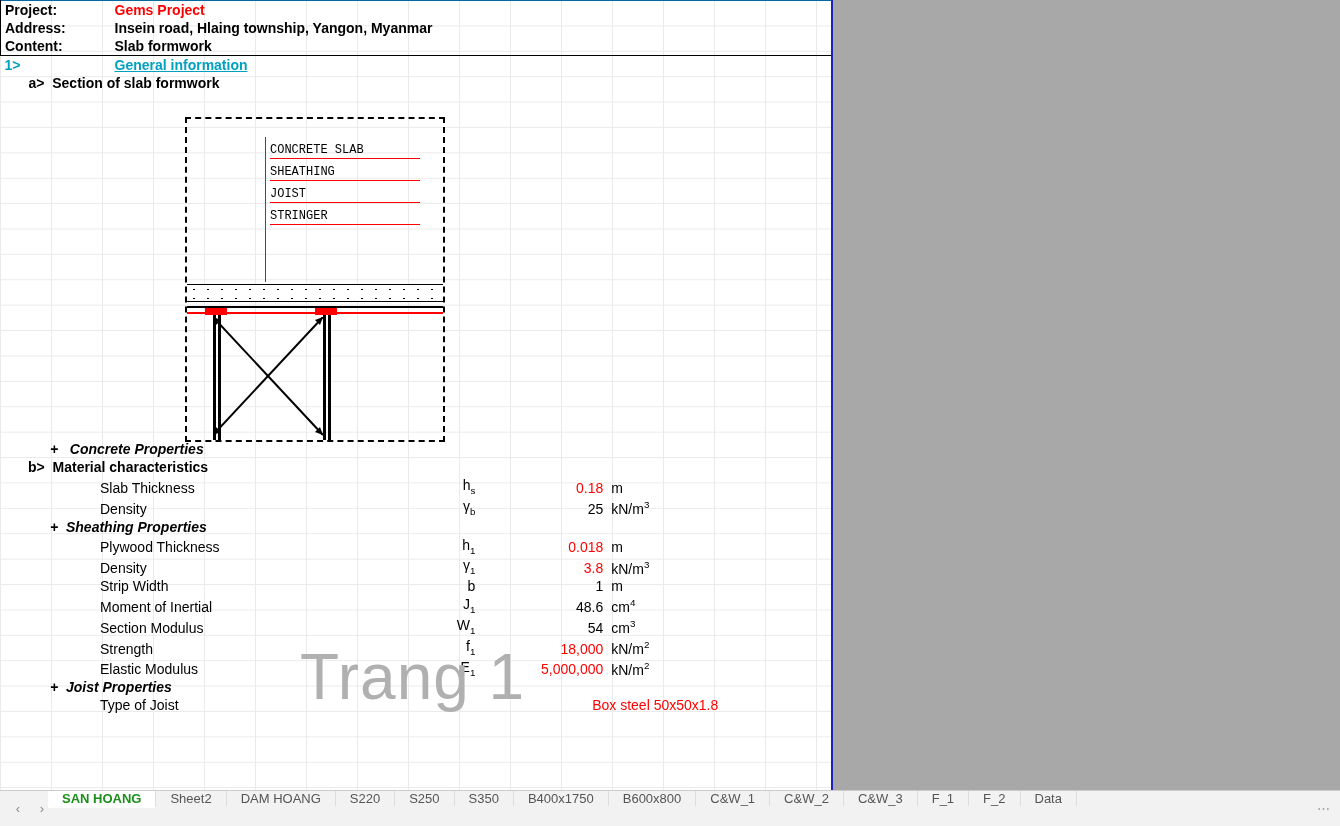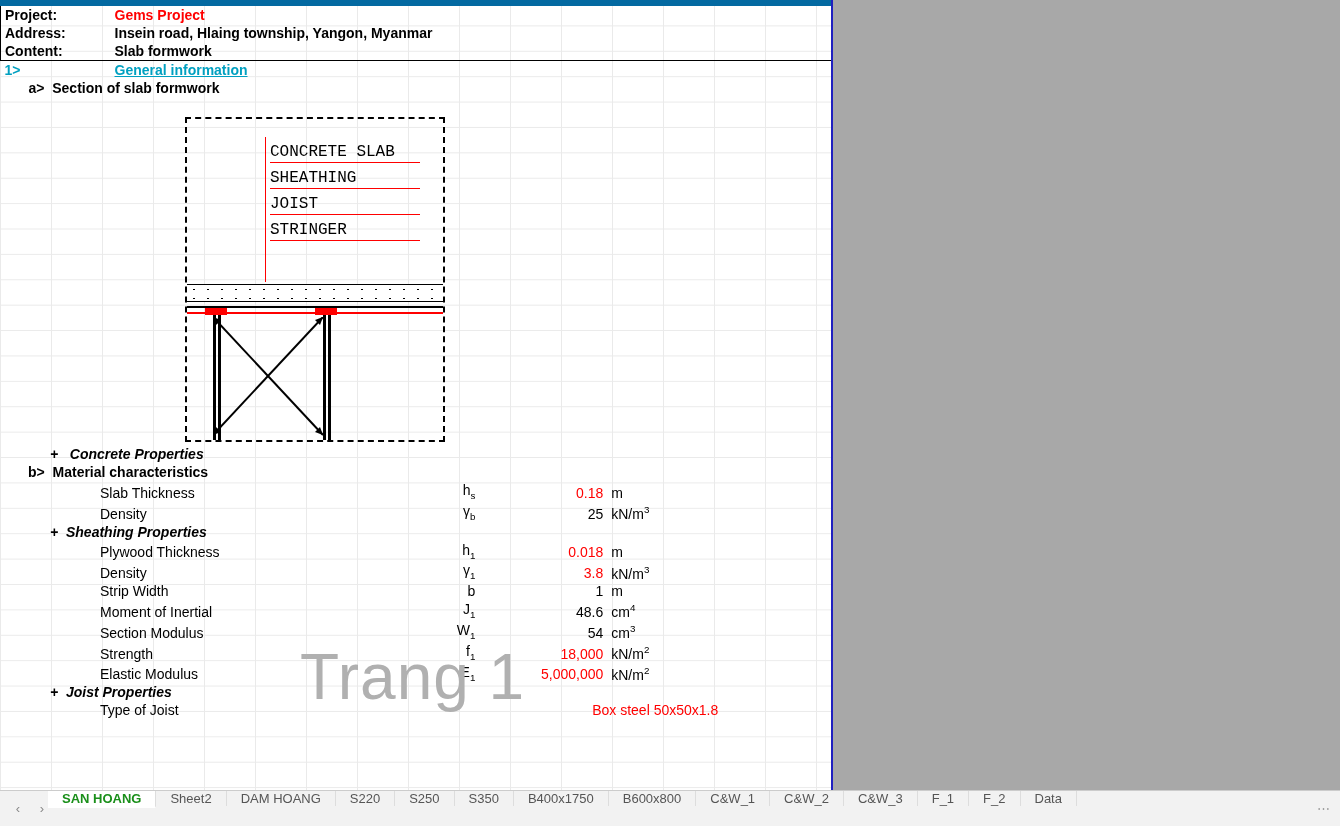--- a/index.html
+++ b/index.html
@@ -24,21 +24,21 @@
     position: absolute; inset:0;
     background-image:
       linear-gradient(to right, #e8e8e8 1px, transparent 1px),
       linear-gradient(to bottom, #e8e8e8 1px, transparent 1px);
     background-size: 51px 25.4px;
     opacity:0.9;
   }
   .content { position:absolute; top:0; left:0; right:0; }
   table.hdr { border-collapse: collapse; width:100%; }
   table.hdr td { padding:1px 4px; vertical-align:bottom; height:18px; font-size:14px; }
-  .black-border-top { border-top:6px solid #0369a1; }
+  .black-border-top { border-top:1px solid #0369a1; }
   .black-border-bottom { border-bottom:1px solid #000; }
   .black-border-left { border-left:1px solid #000; }
   .bold { font-weight:bold; }
   .red { color:#ff0000; }
   .blue { color:#00a0c0; text-decoration: underline; }
   .indent1 { padding-left:28px !important; }
   .indent2 { padding-left:50px !important; }
   .indent3 { padding-left:100px !important; }
   .sym { width:90px; text-align:right; }
   .val { width:120px; text-align:right; padding-right:4px !important; }
@@ -57,21 +57,21 @@
   .diagram {
     position:absolute;
     left:185px; top:117px;
     width:260px; height:325px;
   }
   .dash-top { position:absolute; top:0; left:0; right:0; border-top:2px dashed #000; }
   .dash-left { position:absolute; top:0; bottom:0; left:0; border-left:2px dashed #000; }
   .dash-right { position:absolute; top:0; bottom:0; right:0; border-right:2px dashed #000; }
   .dash-bot { position:absolute; bottom:0; left:0; right:0; border-bottom:2px dashed #000; }
   .dlabels { position:absolute; left:85px; top:20px; width:150px; }
-  .dlabel { font-family: 'Courier New', monospace; font-size:16px; color:#000; border-bottom:1px solid #ff0000; padding:6px 0 1px; }
+  .dlabel { font-family: 'Courier New', monospace; font-size:12px; color:#000; border-bottom:1px solid #ff0000; padding:6px 0 1px; }
   .slabband {
     position:absolute; left:2px; right:2px; top:167px; height:18px;
     border-top:1px solid #000; border-bottom:1px solid #000;
     background:
       radial-gradient(circle, #000 1px, transparent 1px) 0 0/14px 9px,
       #fff;
   }
   .sheath { position:absolute; left:2px; right:2px; top:185px; height:6px; border-bottom:2px solid #000; }
   .redline { position:absolute; left:2px; right:2px; top:195px; border-top:2px solid #ff0000; }
   .joistcap { position:absolute; top:191px; width:22px; height:7px; background:#ff0000; }

